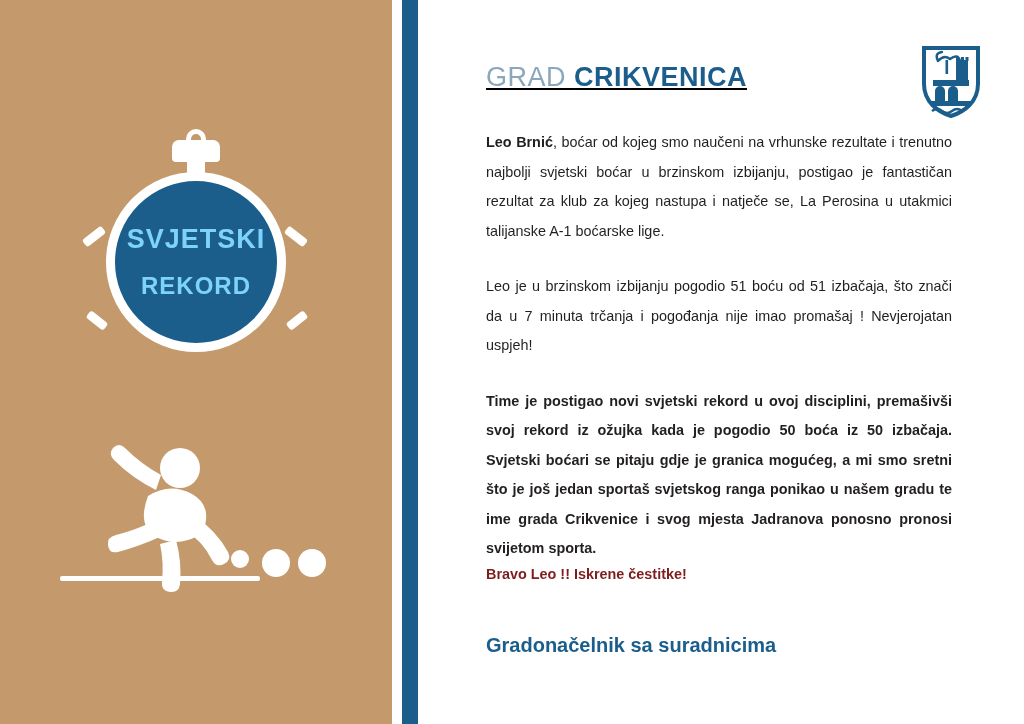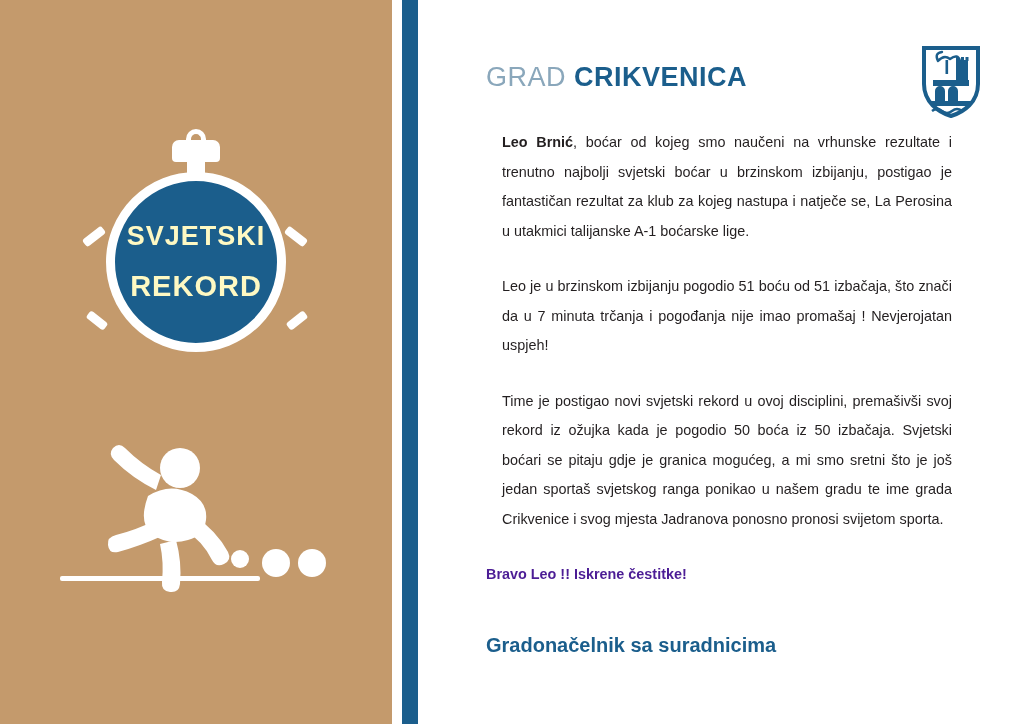--- a/index.html
+++ b/index.html
@@ -79,35 +79,35 @@
   .sw-body {
     position: absolute;
     left: 10px;
     top: 52px;
     width: 180px;
     height: 180px;
     border-radius: 50%;
     background: #1b5e8c;
     border: 9px solid #ffffff;
     box-sizing: border-box;
-    color: #fef9c3;
+    color: #7dd3fc;
     display: flex;
     flex-direction: column;
     align-items: center;
     justify-content: center;
     text-align: center;
     line-height: 1.18;
   }
   .sw-line1 {
     font-size: 27px;
     font-weight: bold;
     letter-spacing: 1px;
   }
   .sw-line2 {
-    font-size: 29px;
+    font-size: 24px;
     font-weight: bold;
     letter-spacing: 1px;
     margin-top: 16px;
   }
   .tick {
     position: absolute;
     background: #ffffff;
     border-radius: 3px;
   }
   .tick.t-left {
@@ -165,20 +165,21 @@
     width: 500px;
     height: 70px;
   }
   .brand {
     position: absolute;
     left: 0;
     top: 10px;
     font-size: 27px;
     letter-spacing: 0.5px;
     white-space: nowrap;
+    text-decoration: underline;
   }
   .brand .grad {
     color: #8aa7bb;
     font-weight: normal;
   }
   .brand .city {
     color: #1b5e8c;
     font-weight: bold;
   }
   .crest {
@@ -193,35 +194,36 @@
     position: absolute;
     left: 68px;
     top: 128px;
     width: 466px;
     color: #231f20;
     font-size: 14.4px;
     line-height: 2.05;
     text-align: justify;
   }
   .body-text p {
-    margin: 0 0 26px 16px;
+    margin: 0 0 26px 0;
   }
   .body-text p.tight {
     margin-bottom: 0;
+    font-weight: bold;
   }
   .body-text b { font-weight: bold; }
 
   .bravo {
     position: absolute;
     left: 68px;
     top: 566px;
     width: 466px;
     font-size: 14.4px;
     font-weight: bold;
-    color: #4c1d95;
+    color: #7f1d1d;
   }
   .signature {
     position: absolute;
     left: 68px;
     top: 634px;
     width: 466px;
     font-size: 20px;
     font-weight: bold;
     color: #1b5e8c;
   }

